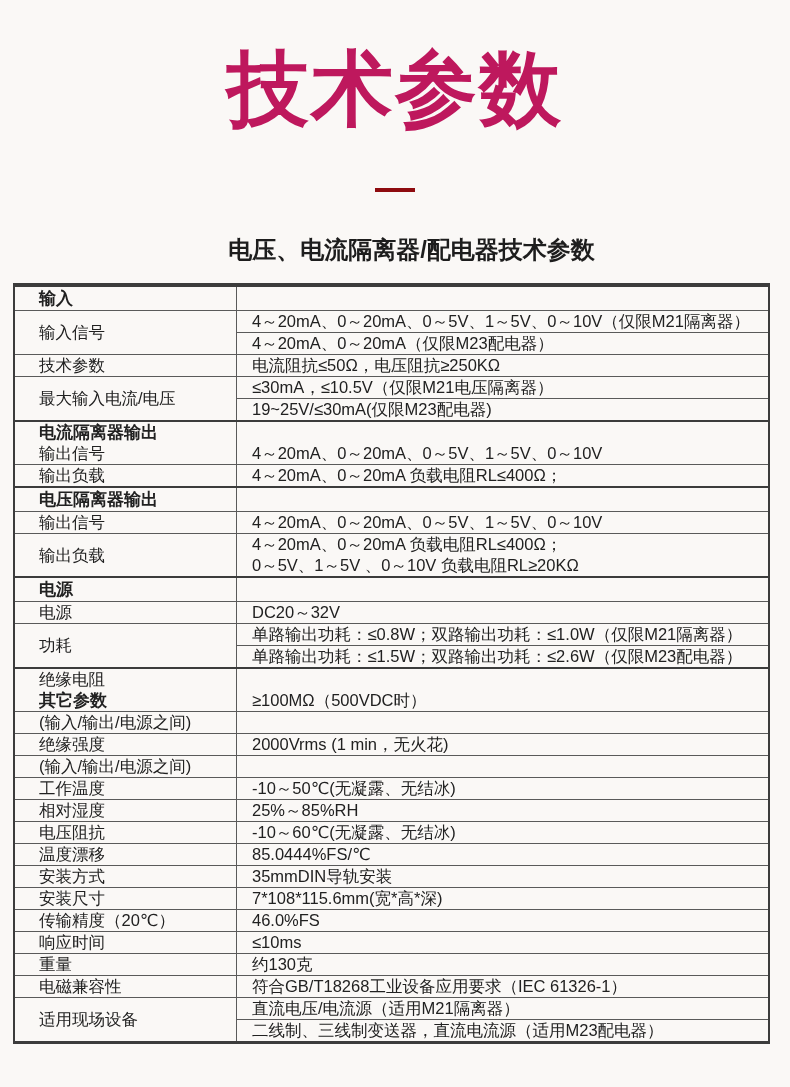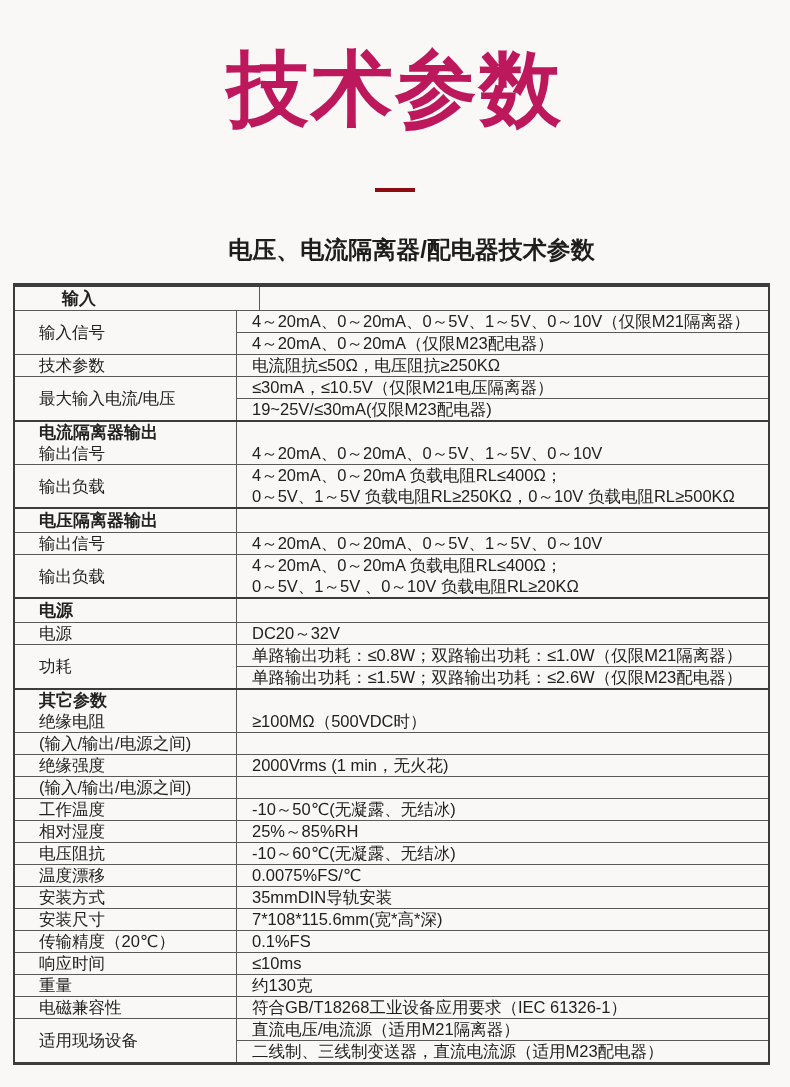--- a/index.html
+++ b/index.html
@@ -40,21 +40,21 @@
     color:#1d1d1d;
     padding-left:33px;
   }
   .spec-table{
     margin:17px 20px 0 13px;
     border:2px solid var(--line-dark);
     border-bottom-width:3px;
     background:var(--bg);
   }
   .row{display:flex;border-top:1px solid var(--line);}
-  .row:first-child{border-top:none;padding-left:23px;}
+  .row:first-child{border-top:none;}
   .row.sect{border-top:2px solid var(--line-dark);}
   .lbl{
     width:222px;
     flex:0 0 222px;
     border-right:1px solid var(--line);
     display:flex;
     flex-direction:column;
     justify-content:center;
   }
   .val{
@@ -127,21 +127,20 @@
       <div class="val bottom">
         <div class="line">4～20mA、0～20mA、0～5V、1～5V、0～10V</div>
       </div>
     </div>
     <div class="row">
       <div class="lbl">
         <div class="line">输出负载</div>
       </div>
       <div class="val">
         <div class="line">4～20mA、0～20mA 负载电阻RL≤400Ω；</div>
-        <div class="line">0～5V、1～5V 负载电阻RL≥250KΩ，0～10V 负载电阻RL≥500KΩ</div>
       </div>
     </div>
     <div class="row sect tall1">
       <div class="lbl">
         <div class="line b">电压隔离器输出</div>
       </div>
       <div class="val"></div>
     </div>
     <div class="row">
       <div class="lbl">
@@ -178,22 +177,22 @@
       <div class="lbl">
         <div class="line">功耗</div>
       </div>
       <div class="val">
         <div class="line">单路输出功耗：≤0.8W；双路输出功耗：≤1.0W（仅限M21隔离器）</div>
         <div class="line sub-divider">单路输出功耗：≤1.5W；双路输出功耗：≤2.6W（仅限M23配电器）</div>
       </div>
     </div>
     <div class="row sect">
       <div class="lbl">
+        <div class="line">绝缘电阻</div>
         <div class="line b">其它参数</div>
-        <div class="line">绝缘电阻</div>
       </div>
       <div class="val bottom">
         <div class="line">≥100MΩ（500VDC时）</div>
       </div>
     </div>
     <div class="row">
       <div class="lbl">
         <div class="line">(输入/输出/电源之间)</div>
       </div>
       <div class="val"></div>
@@ -234,21 +233,21 @@
       </div>
       <div class="val">
         <div class="line">-10～60℃(无凝露、无结冰)</div>
       </div>
     </div>
     <div class="row">
       <div class="lbl">
         <div class="line">温度漂移</div>
       </div>
       <div class="val">
-        <div class="line">0.0075%FS/℃</div>
+        <div class="line">85.0444%FS/℃</div>
       </div>
     </div>
     <div class="row">
       <div class="lbl">
         <div class="line">安装方式</div>
       </div>
       <div class="val">
         <div class="line">35mmDIN导轨安装</div>
       </div>
     </div>
@@ -258,21 +257,21 @@
       </div>
       <div class="val">
         <div class="line">7*108*115.6mm(宽*高*深)</div>
       </div>
     </div>
     <div class="row">
       <div class="lbl">
         <div class="line">传输精度（20℃）</div>
       </div>
       <div class="val">
-        <div class="line">0.1%FS</div>
+        <div class="line">46.0%FS</div>
       </div>
     </div>
     <div class="row">
       <div class="lbl">
         <div class="line">响应时间</div>
       </div>
       <div class="val">
         <div class="line">≤10ms</div>
       </div>
     </div>

